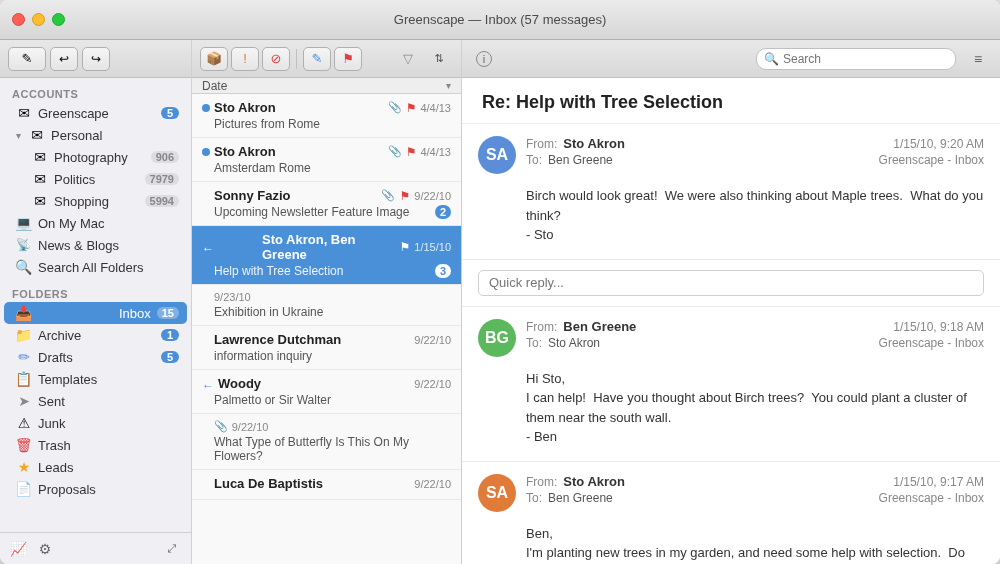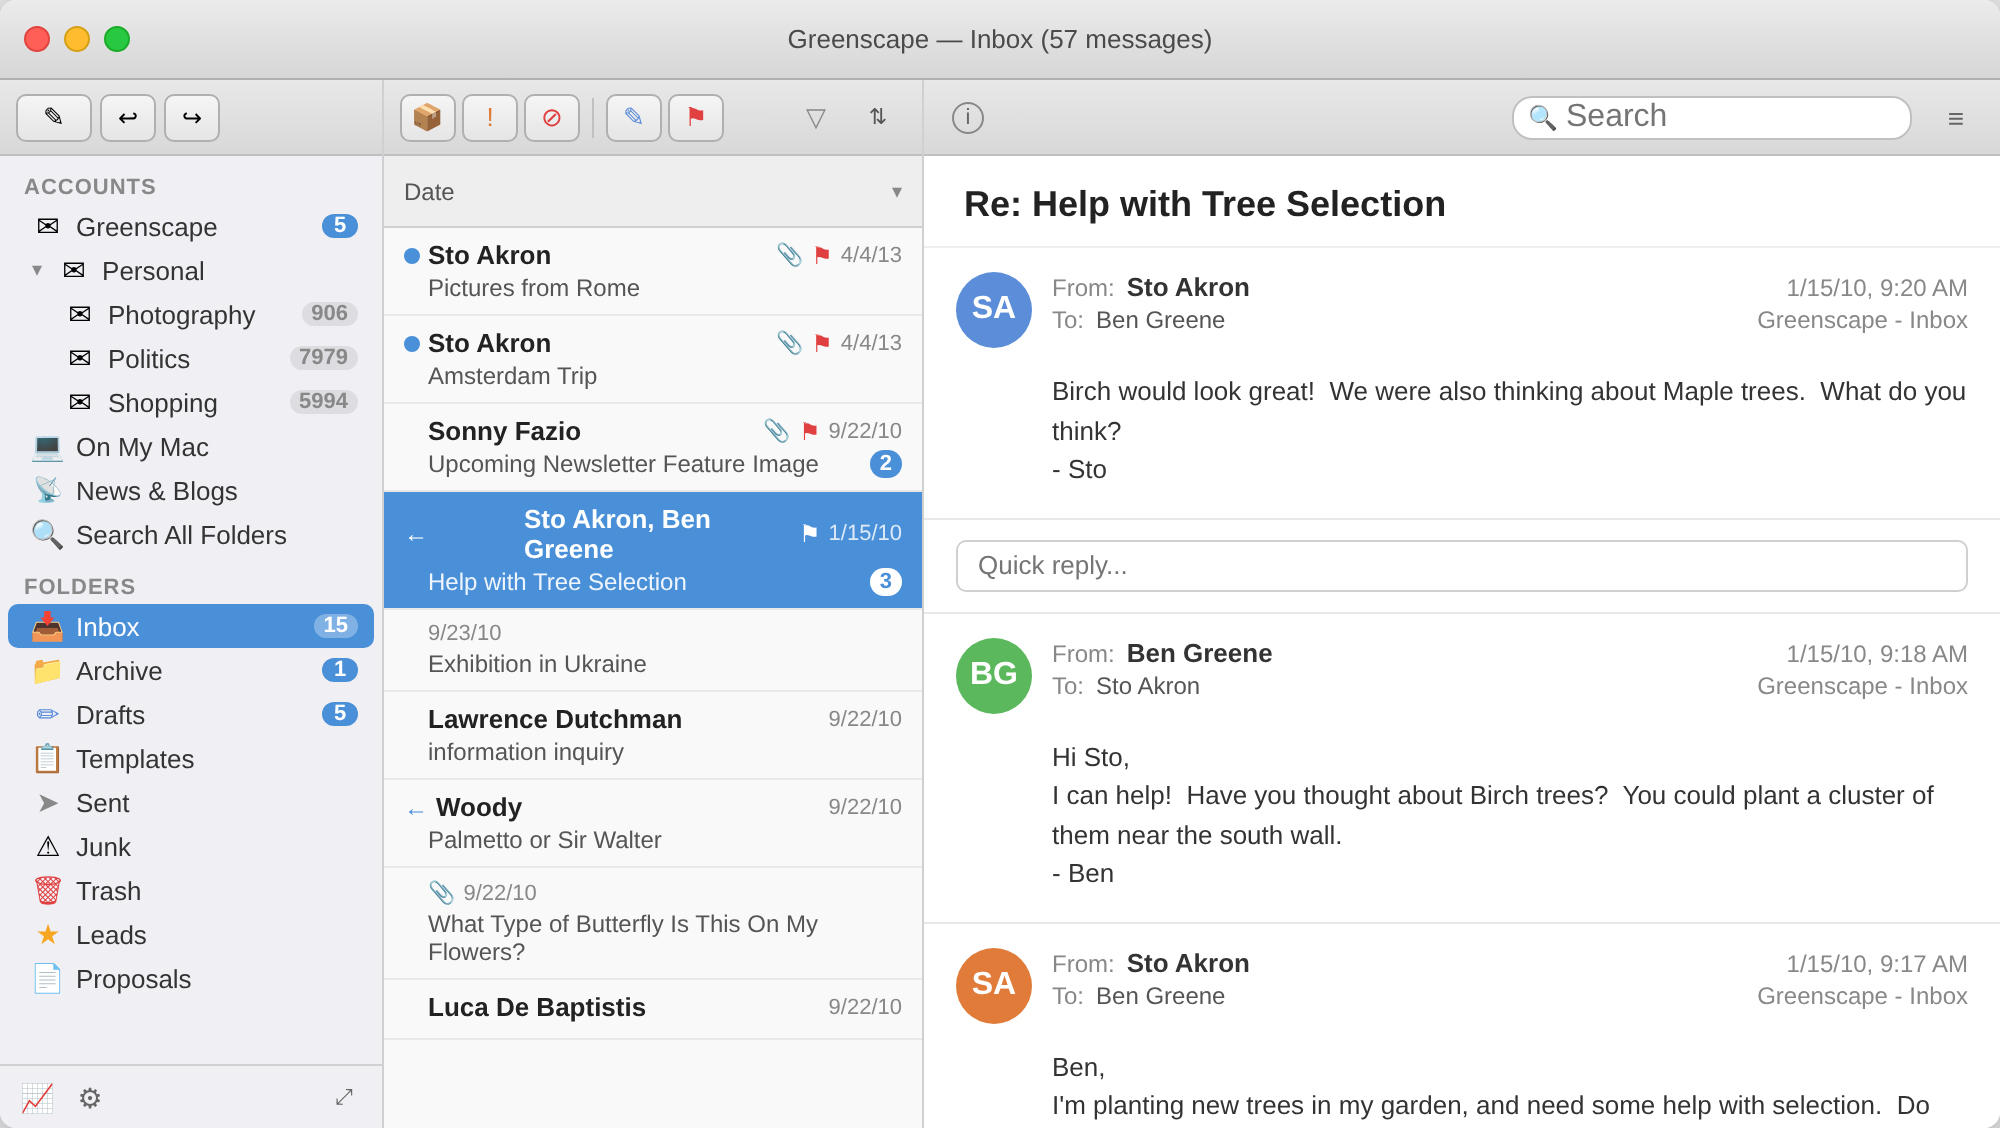--- a/index.html
+++ b/index.html
@@ -124,21 +124,21 @@
       align-items: center;
       justify-content: center;
       font-size: 14px;
       flex-shrink: 0;
     }
     .sidebar-item-label {
       flex: 1;
       font-size: 13px;
       color: #333;
     }
-    .sidebar-item.selected .sidebar-item-label { color: white; }
+    .sidebar-item.selected .sidebar-item-label { color: white; text-align: right; }
     .sidebar-item-badge {
       font-size: 11px;
       font-weight: 600;
       color: #888;
       background: rgba(0,0,0,0.08);
       border-radius: 8px;
       padding: 0 5px;
       min-width: 18px;
       text-align: center;
     }
@@ -207,21 +207,21 @@
       cursor: pointer;
       font-size: 13px;
     }
     .toolbar-divider {
       width: 1px;
       height: 20px;
       background: #c0c0c0;
       margin: 0 3px;
     }
     .email-list-header {
-      height: 36px;
+      height: 16px;
       background: #eeeeee;
       border-bottom: 1px solid #d0d0d0;
       display: flex;
       align-items: center;
       padding: 0 10px;
       font-size: 12px;
       color: #555;
       flex-shrink: 0;
     }
     .email-list-header-label { flex: 1; }
@@ -320,21 +320,21 @@
       display: flex;
       align-items: center;
       gap: 4px;
     }
     .search-box {
       height: 22px;
       width: 200px;
       border: 1px solid #c0c0c0;
       border-radius: 10px;
       padding: 0 8px 0 26px;
-      font-size: 16px;
+      font-size: 12px;
       background: white;
       color: #701a75;
       outline: none;
       position: relative;
     }
     .search-wrapper {
       position: relative;
       display: flex;
       align-items: center;
     }
@@ -633,21 +633,21 @@
 
         <div class="email-item">
           <div class="email-item-header">
             <div class="email-dot"></div>
             <span class="email-sender">Sto Akron</span>
             <span class="email-icon">📎</span>
             <span class="flag-icon">⚑</span>
             <span class="email-date">4/4/13</span>
           </div>
           <div class="email-subject">
-            <span>Amsterdam Trip</span>
+            <span>Amsterdam Rome</span>
           </div>
         </div>
 
         <div class="email-item">
           <div class="email-item-header">
             <div style="width:8px; flex-shrink:0;"></div>
             <span class="email-sender">Sonny Fazio</span>
             <span class="email-icon">📎</span>
             <span class="flag-icon">⚑</span>
             <span class="email-date">9/22/10</span>

